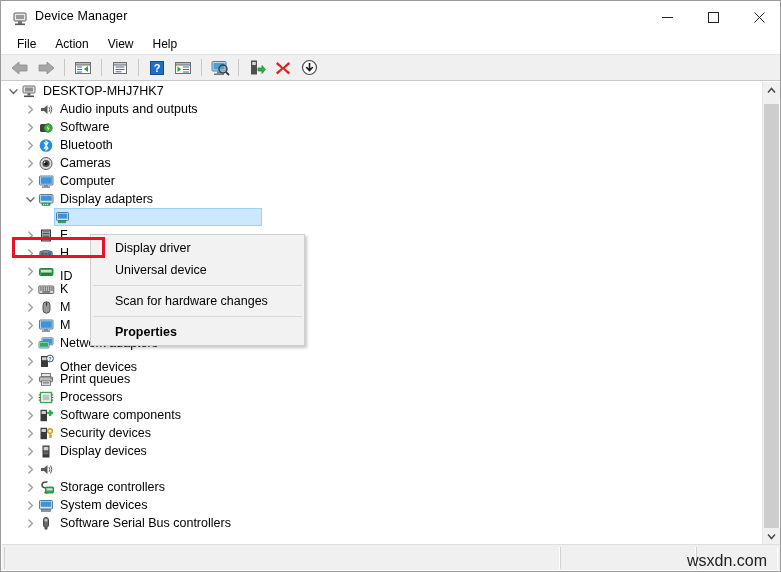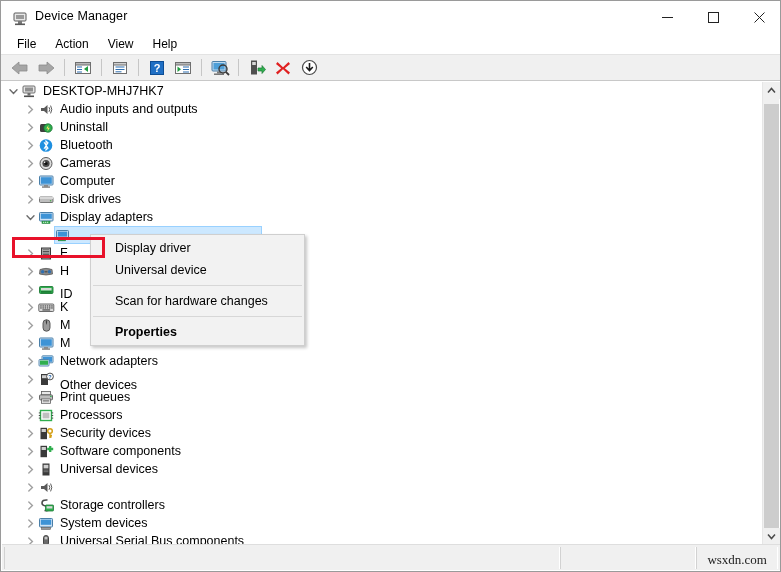--- a/index.html
+++ b/index.html
@@ -181,23 +181,22 @@
   .sb-panel {
     position: absolute;
     top: 2px; height: 22px;
     border-left: 1px solid #d2d2d2;
     border-right: 1px solid #ffffff;
     box-sizing: border-box;
   }
   .sb-text {
     position: absolute;
     right: 10px; top: 5px;
-    font-size: 13px;
+    font-size: 16px;
     color: #222222;
-    font-family: Liberation Serif, serif;
   }
   .sb-left-text {
     position: absolute;
     left: 8px; top: 5px;
     font-size: 12px;
     color: #222;
   }
 
   
   .ctxmenu {
@@ -404,21 +403,21 @@
             </svg>
           </div>
           <div class="ico" style="position: relative;">
             <svg width="17" height="15" viewBox="0 0 17 15">
               <rect x="2" y="4" width="9" height="8" rx="1.5" fill="#3f3f3f"></rect>
               <rect x="11" y="6" width="2" height="4" fill="#3f3f3f"></rect>
               <circle cx="10" cy="8" r="4.2" fill="#2fae4e" stroke="#17722f" stroke-width="0.8"></circle>
               <path d="M10.6 5 L8.2 8.6 L10 8.6 L9.4 11.4 L11.8 7.8 L10 7.8 Z" fill="#ffe86a"></path>
             </svg>
           </div>
-          <div class="lbl" style="position: relative;">Uninstall</div>
+          <div class="lbl" style="position: relative;">Software</div>
         </div>
         <div class="row">
           <div style="width: 21px; flex: 0 0 auto;"></div>
           <div class="chev" style="position: relative;">
             <svg width="9" height="9" viewBox="0 0 9 9">
               <path d="M2.8 1 L6.4 4.5 L2.8 8" stroke="#a0a0a0" stroke-width="1.4" fill="none" stroke-linecap="round"></path>
             </svg>
           </div>
           <div class="ico" style="position: relative;">
             <svg width="17" height="15" viewBox="0 0 17 15">
@@ -454,36 +453,20 @@
           </div>
           <div class="ico" style="position: relative;">
             <svg width="17" height="15" viewBox="0 0 17 15">
               <rect x="1.5" y="2" width="13.5" height="9" rx="0.8" fill="#cfe3f5" stroke="#4a7fa8" stroke-width="1"></rect>
               <rect x="2.8" y="3.2" width="11" height="6.6" fill="#3d93d6"></rect>
               <rect x="6" y="11" width="4" height="1.6" fill="#8a8a8a"></rect>
               <rect x="4" y="12.4" width="8" height="1.3" fill="#6f6f6f"></rect>
             </svg>
           </div>
           <div class="lbl" style="position: relative;">Computer</div>
-        </div>
-        <div class="row">
-          <div style="width: 21px; flex: 0 0 auto;"></div>
-          <div class="chev" style="position: relative;">
-            <svg width="9" height="9" viewBox="0 0 9 9">
-              <path d="M2.8 1 L6.4 4.5 L2.8 8" stroke="#a0a0a0" stroke-width="1.4" fill="none" stroke-linecap="round"></path>
-            </svg>
-          </div>
-          <div class="ico" style="position: relative;">
-            <svg width="17" height="15" viewBox="0 0 17 15">
-              <rect x="1.5" y="5" width="13.5" height="5.5" rx="1" fill="#bdbdbd" stroke="#6a6a6a" stroke-width="0.9"></rect>
-              <rect x="1.5" y="5" width="13.5" height="2" fill="#d8d8d8"></rect>
-              <circle cx="12.6" cy="8.8" r="0.8" fill="#4caf50"></circle>
-            </svg>
-          </div>
-          <div class="lbl" style="position: relative;">Disk drives</div>
         </div>
         <div class="row">
           <div style="width: 21px; flex: 0 0 auto;"></div>
           <div class="chev" style="position: relative;">
             <svg width="9" height="9" viewBox="0 0 9 9">
               <path d="M1 2.8 L4.5 6.4 L8 2.8" stroke="#6b6b6b" stroke-width="1.4" fill="none" stroke-linecap="round"></path>
             </svg>
           </div>
           <div class="ico" style="position: relative;">
             <svg width="17" height="15" viewBox="0 0 17 15">
@@ -701,58 +684,58 @@
           <div style="width: 21px; flex: 0 0 auto;"></div>
           <div class="chev" style="position: relative;">
             <svg width="9" height="9" viewBox="0 0 9 9">
               <path d="M2.8 1 L6.4 4.5 L2.8 8" stroke="#a0a0a0" stroke-width="1.4" fill="none" stroke-linecap="round"></path>
             </svg>
           </div>
           <div class="ico" style="position: relative;">
             <svg width="17" height="15" viewBox="0 0 17 15">
               <rect x="2.5" y="1.8" width="6.5" height="11.4" fill="#3a3a3a"></rect>
               <rect x="3.6" y="3" width="4.3" height="3" fill="#cfcfcf"></rect>
+              <path d="M12.2 2 L12.2 8 M9.2 5 L15.2 5" stroke="#2fae4e" stroke-width="2.3"></path>
+            </svg>
+          </div>
+          <div class="lbl" style="position: relative;">Software components</div>
+        </div>
+        <div class="row">
+          <div style="width: 21px; flex: 0 0 auto;"></div>
+          <div class="chev" style="position: relative;">
+            <svg width="9" height="9" viewBox="0 0 9 9">
+              <path d="M2.8 1 L6.4 4.5 L2.8 8" stroke="#a0a0a0" stroke-width="1.4" fill="none" stroke-linecap="round"></path>
+            </svg>
+          </div>
+          <div class="ico" style="position: relative;">
+            <svg width="17" height="15" viewBox="0 0 17 15">
+              <rect x="2.5" y="1.8" width="6.5" height="11.4" fill="#3a3a3a"></rect>
+              <rect x="3.6" y="3" width="4.3" height="3" fill="#cfcfcf"></rect>
               <circle cx="12" cy="5" r="2.3" fill="none" stroke="#d4a017" stroke-width="1.5"></circle>
               <path d="M12 7 L12 12 M12 9.5 L14 9.5 M12 11 L13.6 11" stroke="#d4a017" stroke-width="1.4" fill="none"></path>
             </svg>
           </div>
           <div class="lbl" style="position: relative;">Security devices</div>
-        </div>
-        <div class="row">
-          <div style="width: 21px; flex: 0 0 auto;"></div>
-          <div class="chev" style="position: relative;">
-            <svg width="9" height="9" viewBox="0 0 9 9">
-              <path d="M2.8 1 L6.4 4.5 L2.8 8" stroke="#a0a0a0" stroke-width="1.4" fill="none" stroke-linecap="round"></path>
-            </svg>
-          </div>
-          <div class="ico" style="position: relative;">
-            <svg width="17" height="15" viewBox="0 0 17 15">
-              <rect x="2.5" y="1.8" width="6.5" height="11.4" fill="#3a3a3a"></rect>
-              <rect x="3.6" y="3" width="4.3" height="3" fill="#cfcfcf"></rect>
-              <path d="M12.2 2 L12.2 8 M9.2 5 L15.2 5" stroke="#2fae4e" stroke-width="2.3"></path>
-            </svg>
-          </div>
-          <div class="lbl" style="position: relative;">Software components</div>
         </div>
         <div class="row">
           <div style="width: 21px; flex: 0 0 auto;"></div>
           <div class="chev" style="position: relative;">
             <svg width="9" height="9" viewBox="0 0 9 9">
               <path d="M2.8 1 L6.4 4.5 L2.8 8" stroke="#a0a0a0" stroke-width="1.4" fill="none" stroke-linecap="round"></path>
             </svg>
           </div>
           <div class="ico" style="position: relative;">
             <svg width="17" height="15" viewBox="0 0 17 15">
               <rect x="4.5" y="1.5" width="7" height="12" fill="#3a3a3a"></rect>
               <rect x="5.6" y="2.8" width="4.8" height="3.6" fill="#cfcfcf"></rect>
               <rect x="5.6" y="7.6" width="4.8" height="1" fill="#777"></rect>
               <rect x="5.6" y="9.2" width="4.8" height="1" fill="#777"></rect>
             </svg>
           </div>
-          <div class="lbl" style="position: relative;">Universal devices</div>
+          <div class="lbl" style="position: relative;">Display devices</div>
         </div>
         <div class="row">
           <div style="width: 21px; flex: 0 0 auto;"></div>
           <div class="chev" style="position: relative;">
             <svg width="9" height="9" viewBox="0 0 9 9">
               <path d="M2.8 1 L6.4 4.5 L2.8 8" stroke="#a0a0a0" stroke-width="1.4" fill="none" stroke-linecap="round"></path>
             </svg>
           </div>
           <div class="ico" style="position: relative;">
             <svg width="17" height="15" viewBox="0 0 17 15">
@@ -801,21 +784,21 @@
               <path d="M2.8 1 L6.4 4.5 L2.8 8" stroke="#a0a0a0" stroke-width="1.4" fill="none" stroke-linecap="round"></path>
             </svg>
           </div>
           <div class="ico" style="position: relative;">
             <svg width="17" height="15" viewBox="0 0 17 15">
               <rect x="5.5" y="1.5" width="5" height="10" rx="2.4" fill="#6a6a6a" stroke="#3a3a3a" stroke-width="0.9"></rect>
               <rect x="6.6" y="2.8" width="2.8" height="2.6" fill="#c8c8c8"></rect>
               <rect x="6.6" y="11.5" width="2.8" height="2" fill="#4a4a4a"></rect>
             </svg>
           </div>
-          <div class="lbl" style="position: relative;">Universal Serial Bus components</div>
+          <div class="lbl" style="position: relative;">Software Serial Bus controllers</div>
         </div>
       </div>
   </div>
 
   <div class="vscroll">
     <div class="vs-arrow up">
       <svg width="9" height="7" viewBox="0 0 9 7">
           <path d="M1 5.5 L4.5 1.5 L8 5.5" stroke="#4a4a4a" stroke-width="1.5" fill="none"></path>
         </svg>
     </div>

